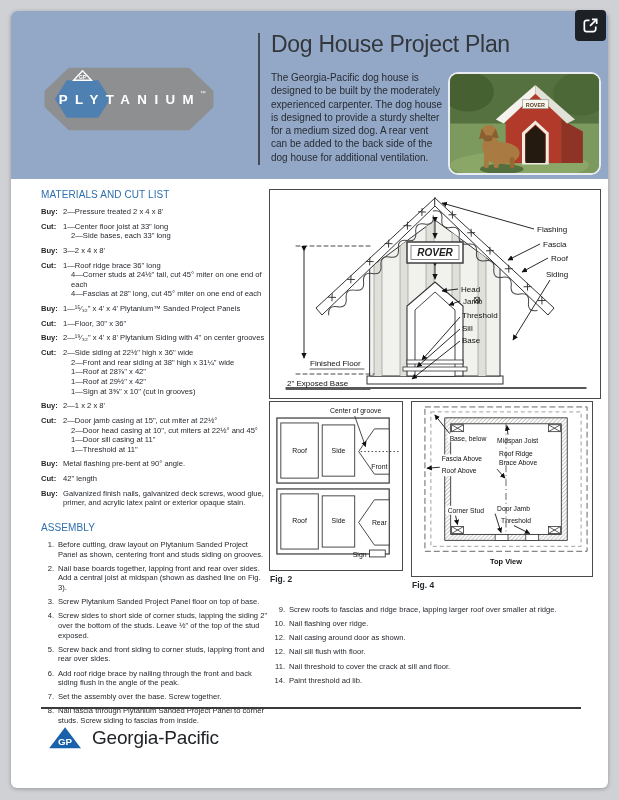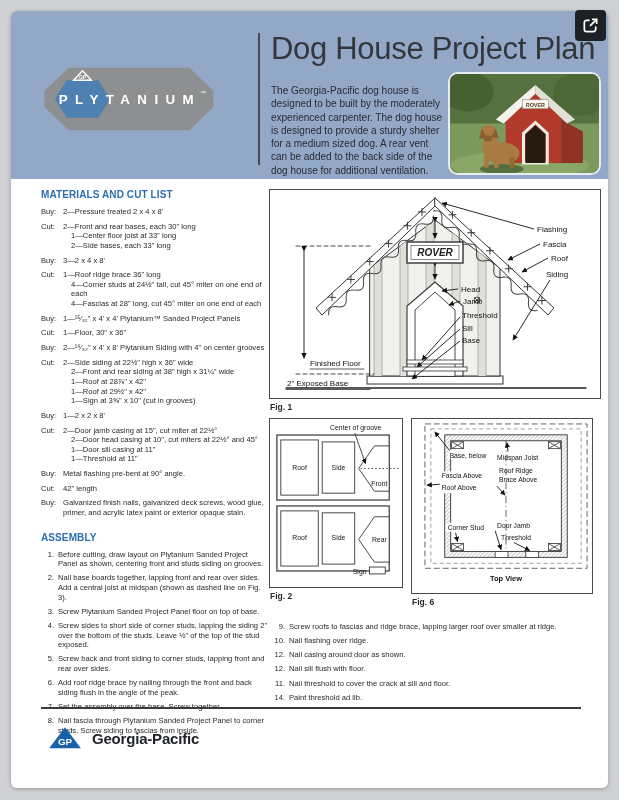--- a/index.html
+++ b/index.html
@@ -10,46 +10,46 @@
   *{box-sizing:border-box;margin:0;padding:0}
   body{width:619px;height:800px;background:var(--stage-gray);position:relative;overflow:hidden;
        font-family:"Liberation Sans","DejaVu Sans",sans-serif;color:var(--text-dark)}
   .open-btn{position:absolute;top:10px;right:13px;width:31px;height:31px;background:var(--btn-dark);
        border:none;border-radius:4px;display:flex;align-items:center;justify-content:center;cursor:pointer;z-index:9}
   .page{position:absolute;left:11px;top:11px;width:597px;height:777px;background:#fff;border-radius:6px;
        box-shadow:0 1px 4px rgba(0,0,0,.28);overflow:hidden}
   .header{position:relative;height:168px;background:var(--header-blue)}
   .ply-logo{position:absolute;left:33px;top:55px;width:170px;height:66px}
   .header-divider{position:absolute;left:247px;top:22px;width:2px;height:132px;background:#454b54}
-  .title{position:absolute;left:260px;top:20px;font-size:31px;font-weight:normal;color:#33373c;letter-spacing:-.3px;white-space:nowrap}
-  .intro{position:absolute;left:260px;top:73px;width:174px;font-size:10px;line-height:1.33;color:#272c33}
+  .title{position:absolute;left:260px;top:20px;font-size:23px;font-weight:normal;color:#33373c;letter-spacing:-.3px;white-space:nowrap}
+  .intro{position:absolute;left:260px;top:60px;width:174px;font-size:10px;line-height:1.33;color:#272c33}
   .photo{position:absolute;left:437px;top:61px;width:153px;height:103px;border:2px solid #e9edf3;border-radius:10px;overflow:hidden;background:#6b8c52}
   .content{position:relative;height:609px}
   .left-col{position:absolute;left:30px;top:10px;width:228px}
   .right-col{position:absolute;left:258px;top:10px;width:332px}
-  .sec-heading{font-size:10px;font-weight:bold;color:var(--heading-blue);letter-spacing:.1px;margin-bottom:7px}
+  .sec-heading{font-size:10px;font-weight:normal;color:var(--heading-blue);letter-spacing:.1px;margin-bottom:7px}
   .sec-heading.asm{margin-top:14px}
   .mat-item{display:flex;font-size:7.6px;line-height:1.27;margin-bottom:5px}
-  .mat-label{width:22px;flex:none;font-weight:normal}
+  .mat-label{width:22px;flex:none;font-weight:bold}
   .mat-lines{flex:1;display:flex;flex-direction:column}
   .mat-line+.mat-line{padding-left:8px}
   .asm-step{display:flex;font-size:7.6px;line-height:1.27;margin-bottom:4.5px}
   .asm-num{width:13px;flex:none;text-align:right;margin-right:4px}
   .asm-text{flex:1}
   .fig-box{border:1px solid #4a4a4a;background:#fff}
   .fig1-box{width:332px;height:210px}
   .fig-caption{font-size:8.5px;font-weight:bold;margin:3px 0 6px 1px}
   .figrow{display:flex;gap:8px;align-items:flex-start;margin-top:2px}
   .fig2-box{width:134px;height:170px}
   .fig3-box{width:182px;height:176px}
   .steps-right{margin-top:9px}
   .steps-right .asm-num{width:16px}
   .bottom-rule{position:absolute;left:30px;top:528px;width:540px;height:2px;background:#3a3a3a}
   .gp-footer{position:absolute;left:36px;top:545px;display:flex;align-items:center;gap:7px}
-  .gp-footer .gp-name{font-size:15px;font-weight:bold;color:#202327;letter-spacing:-.2px}
+  .gp-footer .gp-name{font-size:19px;font-weight:normal;color:#202327;letter-spacing:-.2px}
   svg text{font-family:"Liberation Sans","DejaVu Sans",sans-serif}
 </style>
 </head>
 <body>
 
 <button class="open-btn" aria-label="open">
   <svg width="19" height="19" viewBox="0 0 20 20">
     <path d="M9 4.5 H6 A2.5 2.5 0 0 0 3.5 7 V14 A2.5 2.5 0 0 0 6 16.5 H13 A2.5 2.5 0 0 0 15.5 14 V11" fill="none" stroke="#fff" stroke-width="1.8"></path>
     <path d="M9.5 10.5 L16.5 3.5" fill="none" stroke="#fff" stroke-width="1.8"></path>
     <path d="M11.5 3.5 H16.5 V8.5" fill="none" stroke="#fff" stroke-width="1.8"></path>
@@ -119,21 +119,20 @@
             <span class="mat-lines">
 
             <span class="mat-line">2—Pressure treated 2 x 4 x 8'</span>
             </span>
           </div>
 
           <div class="mat-item">
             <span class="mat-label">Cut:</span>
             <span class="mat-lines">
 
-            <span class="mat-line">2—Front and rear bases, each 30" long</span>
               <span class="mat-line">1—Center floor joist at 33" long</span>
               <span class="mat-line">2—Side bases, each 33" long</span>
             </span>
           </div>
 
           <div class="mat-item">
             <span class="mat-label">Buy:</span>
             <span class="mat-lines">
 
             <span class="mat-line">3—2 x 4 x 8'</span>
@@ -183,21 +182,21 @@
               <span class="mat-line">1—Roof at 28⅞" x 42"</span>
               <span class="mat-line">1—Roof at 29½" x 42"</span>
               <span class="mat-line">1—Sign at 3⅝" x 10" (cut in grooves)</span>
             </span>
           </div>
 
           <div class="mat-item">
             <span class="mat-label">Buy:</span>
             <span class="mat-lines">
 
-            <span class="mat-line">1—2 x 2 x 8'</span>
+            <span class="mat-line">2—1 x 2 x 8'</span>
             </span>
           </div>
 
           <div class="mat-item">
             <span class="mat-label">Cut:</span>
             <span class="mat-lines">
 
             <span class="mat-line">2—Door jamb casing at 15", cut miter at 22½°</span>
               <span class="mat-line">2—Door head casing at 10", cut miters at 22½° and 45°</span>
               <span class="mat-line">1—Door sill casing at 11"</span>
@@ -363,21 +362,20 @@
             <text x="192" y="141">Sill</text>
             <line x1="190" y1="151" x2="142" y2="189" stroke="#111" stroke-width="0.9" marker-end="url(#arr1)"></line>
             <text x="192" y="153">Base</text>
 
             <rect x="38" y="168" width="58" height="10" fill="#fff"></rect>
             <text x="40" y="176">Finished Floor</text>
             <text x="17" y="196">2" Exposed Base</text>
           </g>
         </svg>
       </div>
-      <div class="fig-caption">Fig. 1</div>
 
       <div class="figrow">
         <div>
           <div class="fig-box fig2-box">
             <svg width="132" height="168" viewBox="0 0 134 170">
               <defs>
                 <marker id="arr2" markerWidth="7" markerHeight="7" refX="5.5" refY="3" orient="auto">
                   <path d="M0,0 L6,3 L0,6 Z" fill="#111"></path>
                 </marker>
               </defs>
@@ -453,21 +451,21 @@
                 <text x="36" y="112">Corner Stud</text>
                 <line x1="44" y1="115" x2="46" y2="124" stroke="#111" stroke-width="0.9" marker-end="url(#arr3)"></line>
                 <text x="86" y="110">Door Jamb</text>
                 <line x1="84" y1="113" x2="90" y2="132" stroke="#111" stroke-width="0.9" marker-end="url(#arr3)"></line>
                 <text x="90" y="122">Threshold</text>
                 <line x1="103" y1="125" x2="119" y2="133" stroke="#111" stroke-width="0.9" marker-end="url(#arr3)"></line>
                 <text x="95" y="164" text-anchor="middle" font-size="7.5" font-weight="bold">Top View</text>
               </g>
             </svg>
           </div>
-          <div class="fig-caption">Fig. 6</div>
+          <div class="fig-caption">Fig. 4</div>
         </div>
       </div>
 
       <div class="steps-right">
 
           <div class="asm-step">
             <span class="asm-num">9.</span>
             <span class="asm-text">Screw roofs to fascias and ridge brace, lapping larger roof over smaller at ridge.</span>
           </div>
 

